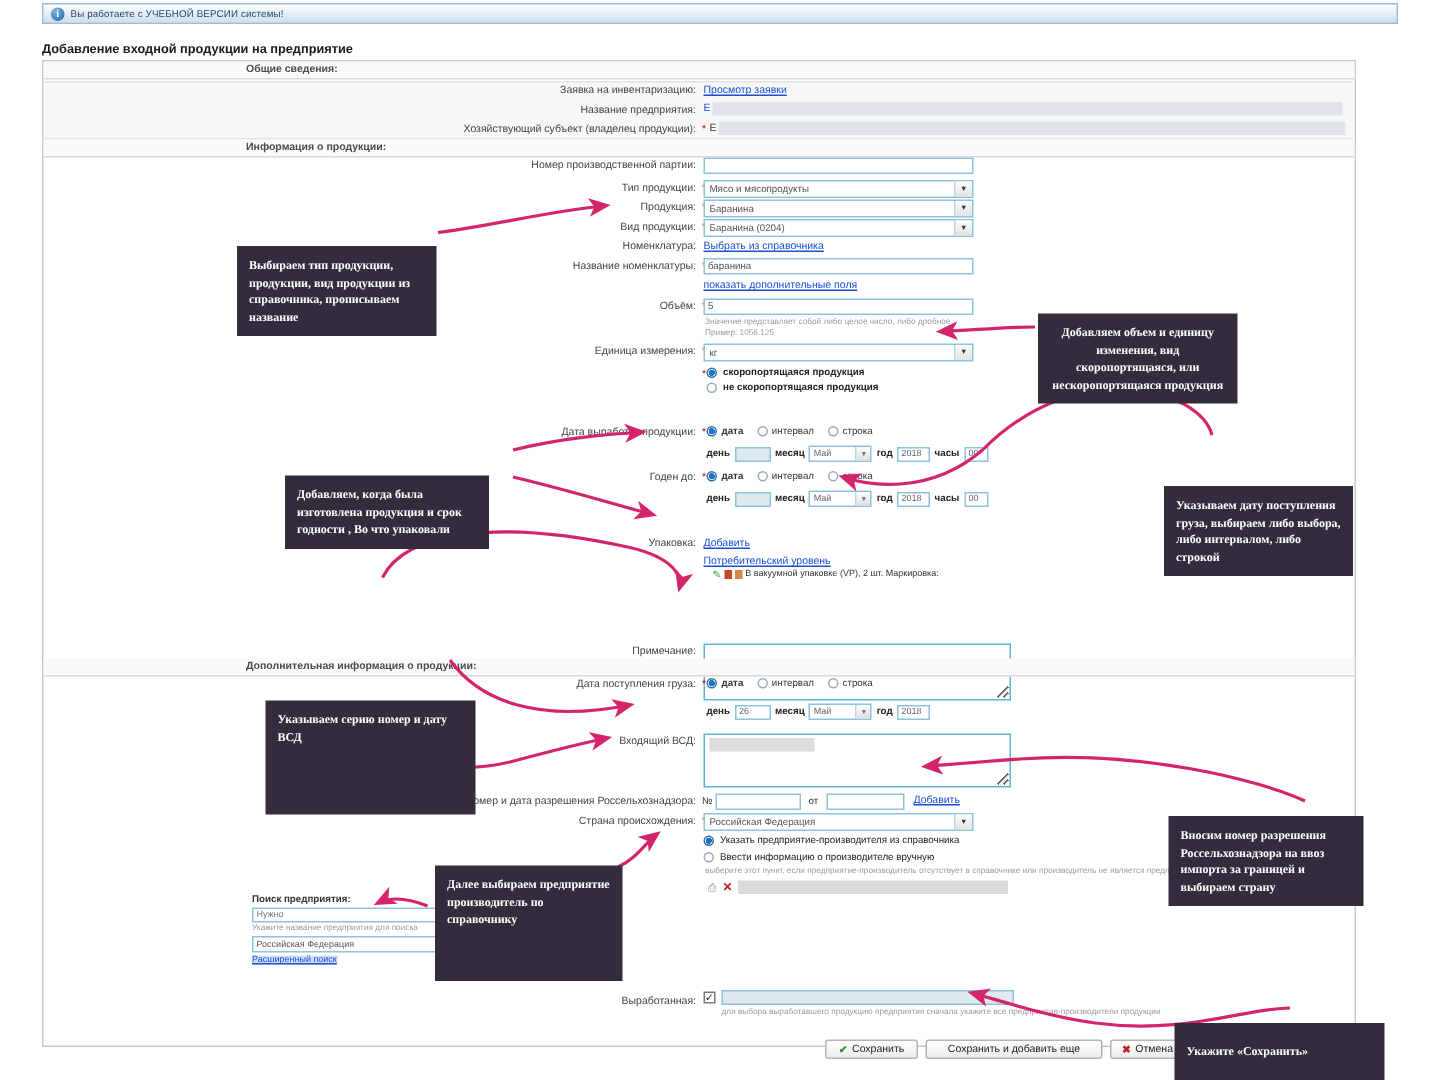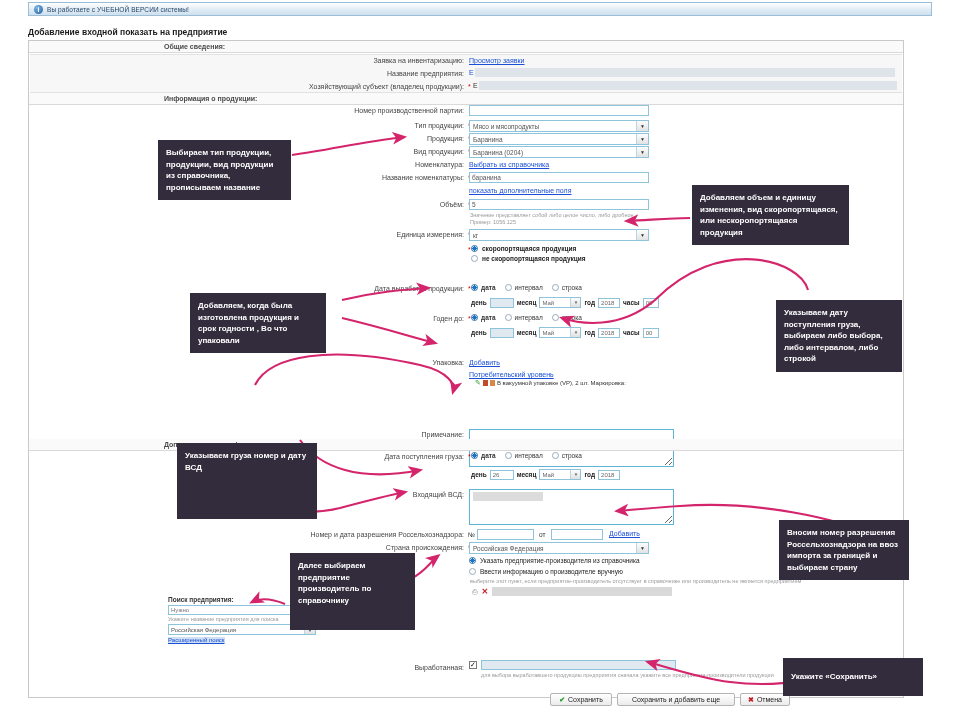--- a/index.html
+++ b/index.html
@@ -112,37 +112,38 @@
     font-size:7px; color:#222; border-radius:2px; cursor:pointer;
   }
   .btn .gi{ color:#1e9a2e; font-size:7px; font-weight:bold;}
   .btn .ri{ color:#c0202a; font-size:7px; font-weight:bold;}
 
   
   .callout{
     position:absolute; background:#322c3c; color:#ffffff;
     font-size:8px; line-height:11.5px; font-weight:bold;
     padding:7px 8px; z-index:40;
-    font-family:Liberation Sans, sans-serif;
+    font-family:Liberation Serif, serif;
+    margin-top:24px;
   }
   
   .arrows{ position:absolute; left:0; top:0; width:960px; height:720px; z-index:35; pointer-events:none;}
 
   .prodrow-icons{ position:absolute; display:flex; align-items:center; gap:2px; font-size:6px;}
   .sq{ width:5px;height:6px;display:inline-block;}
 </style>
 </head>
 <body>
 
 <div class="notice-bar">
   <span class="notice-ico">i</span>
   <span class="notice-txt">Вы работаете с УЧЕБНОЙ ВЕРСИИ системы!</span>
 </div>
 
-<div class="page-title">Добавление входной показать на предприятие</div>
+<div class="page-title">Добавление входной продукции на предприятие</div>
 
 <div class="form-panel">
 
   <div class="section-head" style="top:0;">Общие сведения:</div>
 
   <div class="band" style="top:13px;height:39px;"></div>
 
   <div class="lbl" style="left:250px; top:16px; width:185px;">Заявка на инвентаризацию:</div>
   <a class="lnk" style="left:440px; top:16px;">Просмотр заявки</a>
 
@@ -395,19 +396,19 @@
     <path d="M300,440 C320,468 360,482 420,470"></path>
     <path d="M245,470 C250,500 290,520 340,508 C370,500 390,495 405,492"></path>
     <path d="M870,534 C840,520 760,500 680,506 C650,508 630,510 617,511"></path>
     <path d="M412,578 C425,572 430,562 438,556"></path>
     <path d="M285,604 C270,598 260,598 252,602"></path>
     <path d="M860,672 C830,672 790,690 730,682 C700,678 670,668 648,662"></path>
   </g>
 </svg>
 
 <div class="callout" style="left:158px; top:140px; width:133px;">Выбираем тип продукции, продукции, вид продукции из справочника, прописываем название</div>
-<div class="callout" style="left:692px; top:185px; width:157px;">Добавляем объем и единицу изменения, вид скоропортящаяся, или нескоропортящаяся продукция</div>
+<div class="callout" style="left:692px; top:185px; width:133px;text-align:center;">Добавляем объем и единицу изменения, вид скоропортящаяся, или нескоропортящаяся продукция</div>
 <div class="callout" style="left:190px; top:293px; width:136px;">Добавляем, когда была изготовлена продукция и срок годности , Во что упаковали</div>
 <div class="callout" style="left:776px; top:300px; width:126px;">Указываем дату поступления груза, выбираем либо выбора, либо интервалом, либо строкой</div>
-<div class="callout" style="left:177px; top:443px; width:140px; height:76px;">Указываем груза номер и дату ВСД</div>
+<div class="callout" style="left:177px; top:443px; width:140px; height:76px;">Указываем серию номер и дату ВСД</div>
 <div class="callout" style="left:779px; top:520px; width:130px;">Вносим номер разрешения Россельхознадзора на ввоз импорта за границей и выбираем страну</div>
 <div class="callout" style="left:290px; top:553px; width:125px; height:77px;">Далее выбираем предприятие производитель по справочнику</div>
 <div class="callout" style="left:783px; top:658px; width:140px; height:38px; display:flex; align-items:center;">Укажите «Сохранить»</div>
 
 </body></html>

